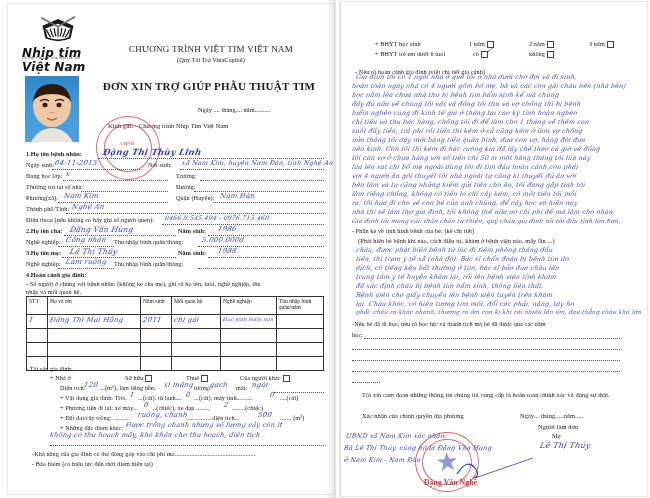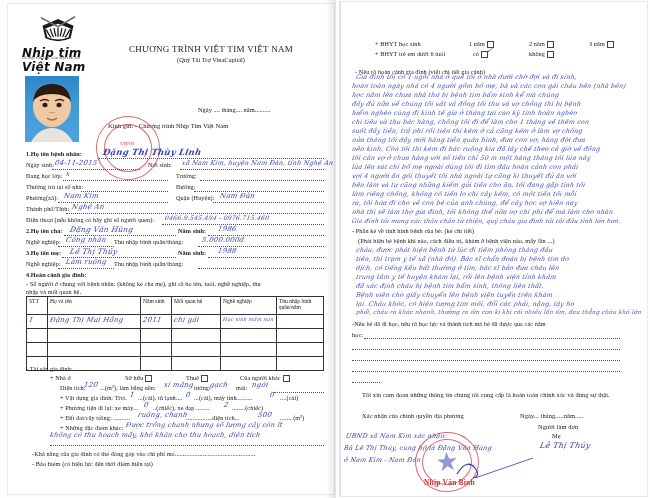--- a/index.html
+++ b/index.html
@@ -77,20 +77,21 @@
         <path d="M14 26 L40 16 L66 26 L62 44 Q40 53 18 44 Z" fill="#ffffff"></path>
         <path d="M16 28 q6 14 10 16 M24 26 q4 14 7 17 M32 25 q2 14 4 17 M40 24 v19 M48 25 q-2 14 -4 17 M56 26 q-4 14 -7 17 M64 28 q-6 14 -10 16" stroke="#1a1a1a" stroke-width="2.6" fill="none"></path>
         <path d="M6 4 L40 22 L74 2" stroke="#6e6e6e" stroke-width="3.4" fill="none" stroke-linecap="round"></path>
       </svg>
       <div id="logo-name">Nhịp tim Việt Nam</div>
       <div id="logo-tag">Có một trái tim, của một trái tim</div>
     </div>
 
     <div id="org-title">CHƯƠNG TRÌNH VIỆT TIM VIỆT NAM</div>
     <div id="org-sub">(Quỹ Tài Trợ VinaCapital)</div>
+    <div id="doc-title">ĐƠN XIN TRỢ GIÚP PHẪU THUẬT TIM</div>
     <div id="date-line">Ngày .... tháng.... năm..........</div>
 
     <div id="photo">
       <svg viewBox="0 0 54 66" style="position:absolute;left:0;top:0;width:54px;height:66px">
         <ellipse cx="27" cy="30" rx="19" ry="21" fill="#f0c9a4"></ellipse>
         <path d="M8 26 q2 -18 19 -18 q17 0 19 18 q-4 -8 -19 -8 q-15 0 -19 8Z" fill="#2a1a10"></path>
         <ellipse cx="20" cy="29" rx="2.6" ry="2.2" fill="#2b1a12"></ellipse>
         <ellipse cx="34" cy="29" rx="2.6" ry="2.2" fill="#2b1a12"></ellipse>
         <path d="M15 25 q5 -3 9 0" stroke="#33200f" stroke-width="1.4" fill="none"></path>
         <path d="M30 25 q5 -3 9 0" stroke="#33200f" stroke-width="1.4" fill="none"></path>
@@ -331,19 +332,19 @@
   <div class="hw" style="left:540px;top:441px;font-size:8px">Lê Thị Thúy</div>
 
   <div class="hw" style="left:346px;top:432px;font-size:6.4px">UBND xã Nam Kim xác nhận:</div>
   <div class="hw" style="left:344px;top:444px;font-size:6.4px">Bà Lê Thị Thúy, cùng hộ là Đặng Văn Hùng</div>
   <div class="hw" style="left:344px;top:456px;font-size:6.4px">ở Nam Kim - Nam Đàn</div>
 
   <div class="stamp" id="stamp-2">
     <div class="inner"></div>
     <div class="star">★</div>
   </div>
-  <div id="stamp-name">Nhịp Văn Bình</div>
+  <div id="stamp-name">Đặng Văn Nghề</div>
   <svg style="position:absolute;left:455px;top:452px;width:80px;height:30px">
     <path d="M2 22 q10 -16 18 -6 q6 8 -2 10" stroke="#2d3bb5" stroke-width="1.2" fill="none"></path>
     <path d="M20 26 L78 6" stroke="#2d3bb5" stroke-width="0.8" fill="none"></path>
   </svg>
 
 </div>
 
 </body></html>

